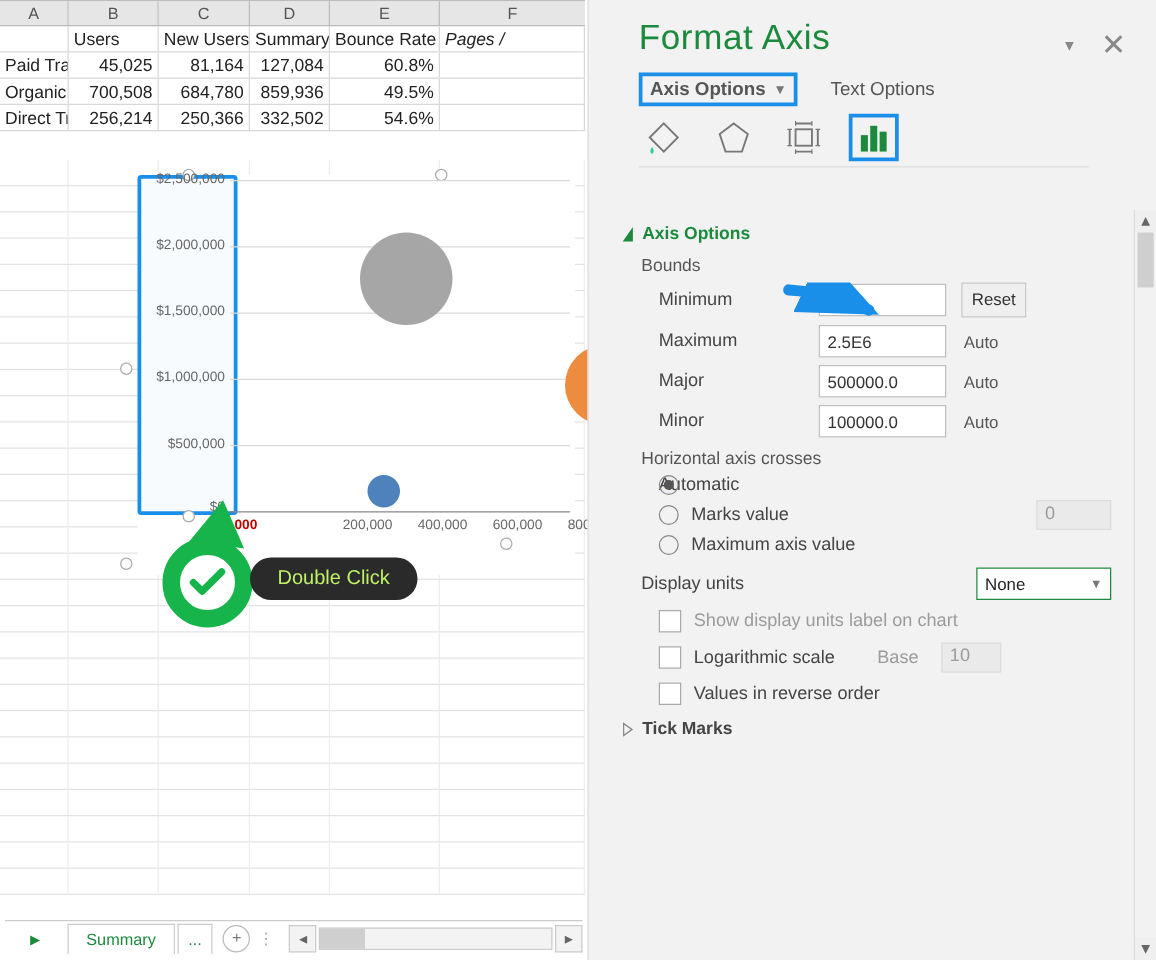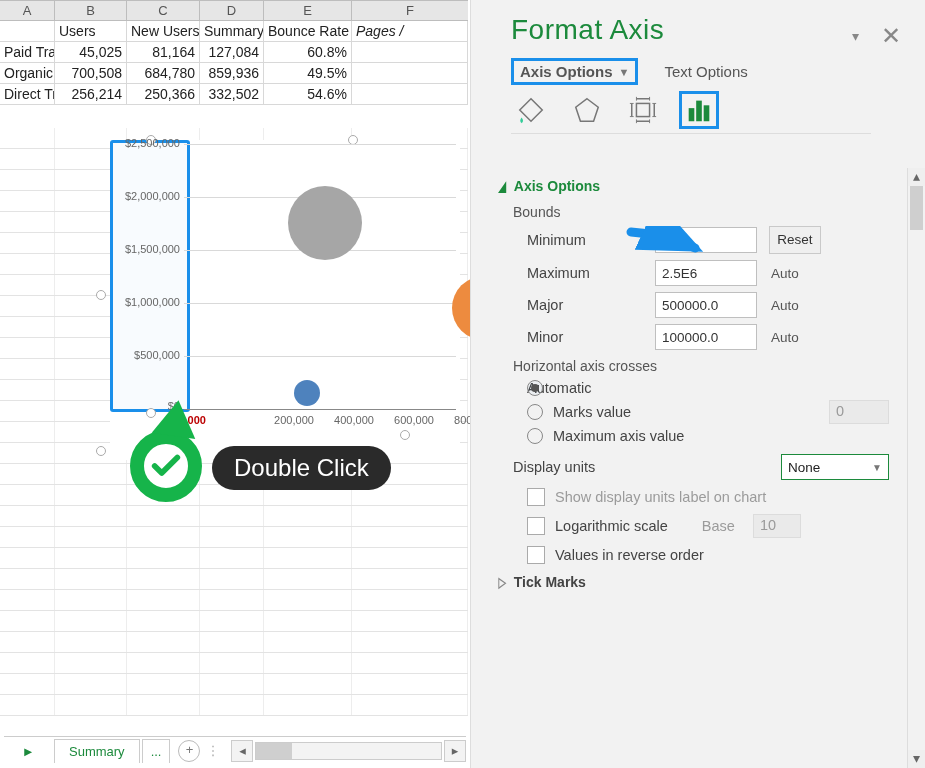--- a/index.html
+++ b/index.html
@@ -25,21 +25,21 @@
   .xlab { position:absolute; top:274px; width:60px; text-align:center; font-size:11px; color:#666; }
   .xlab.first{ color:#b00; font-weight:600;}
   .bubble { position:absolute; border-radius:50%; }
   .sel { position:absolute; border:3px solid #1a8fea; background:rgba(26,143,234,.03); border-radius:3px;}
   .handle { position:absolute; width:10px; height:10px; background:#fff; border:1px solid #aaa; border-radius:50%; }
   
   .callout { position:absolute; left:130px; top:430px; }
   .badge { width:72px; height:72px; border-radius:50%; background:#fff; border:14px solid #16b44a; display:flex; align-items:center; justify-content:center;}
   .badge svg { width:34px; height:34px; }
   .calltail { width:0; height:0; border-left:22px solid transparent; border-right:22px solid transparent; border-bottom:36px solid #16b44a; position:absolute; left:24px; top:-30px; transform:rotate(8deg);}
-  .pill { position:absolute; left:82px; top:16px; background:#2a2a2a; color:#ffffff; font-size:24px; padding:8px 22px; border-radius:28px; white-space:nowrap;}
+  .pill { position:absolute; left:70px; top:16px; background:#2a2a2a; color:#bef264; font-size:16px; padding:8px 22px; border-radius:28px; white-space:nowrap;}
   
   .sheettabs { position:absolute; left:4px; bottom:4px; height:28px; width:462px; display:flex; align-items:center; border-top:1px solid #ccc; font-size:13px; }
   .sheettabs .nav { width:48px; text-align:center; color:#1c8a3c; font-size:14px; font-weight:bold;}
   .tab { padding:4px 14px; border:1px solid #ccc; border-bottom:none; background:#fff; color:#1c8a3c; margin-left:2px;}
   .tab.dots { padding:4px 8px;}
   .addsheet { width:22px; height:22px; border:1px solid #bbb; border-radius:50%; margin-left:8px; text-align:center; line-height:18px; color:#777;}
   .tabdiv { color:#aaa; margin:0 6px;}
   .hscroll { flex:1; display:flex; align-items:center; margin-left:6px;}
   .harrow { width:22px; height:22px; background:#f3f3f3; border:1px solid #ccc; text-align:center; line-height:20px; color:#666;}
   .htrack { flex:1; height:18px; background:#f3f3f3; border:1px solid #ccc; margin:0 2px; position:relative;}

